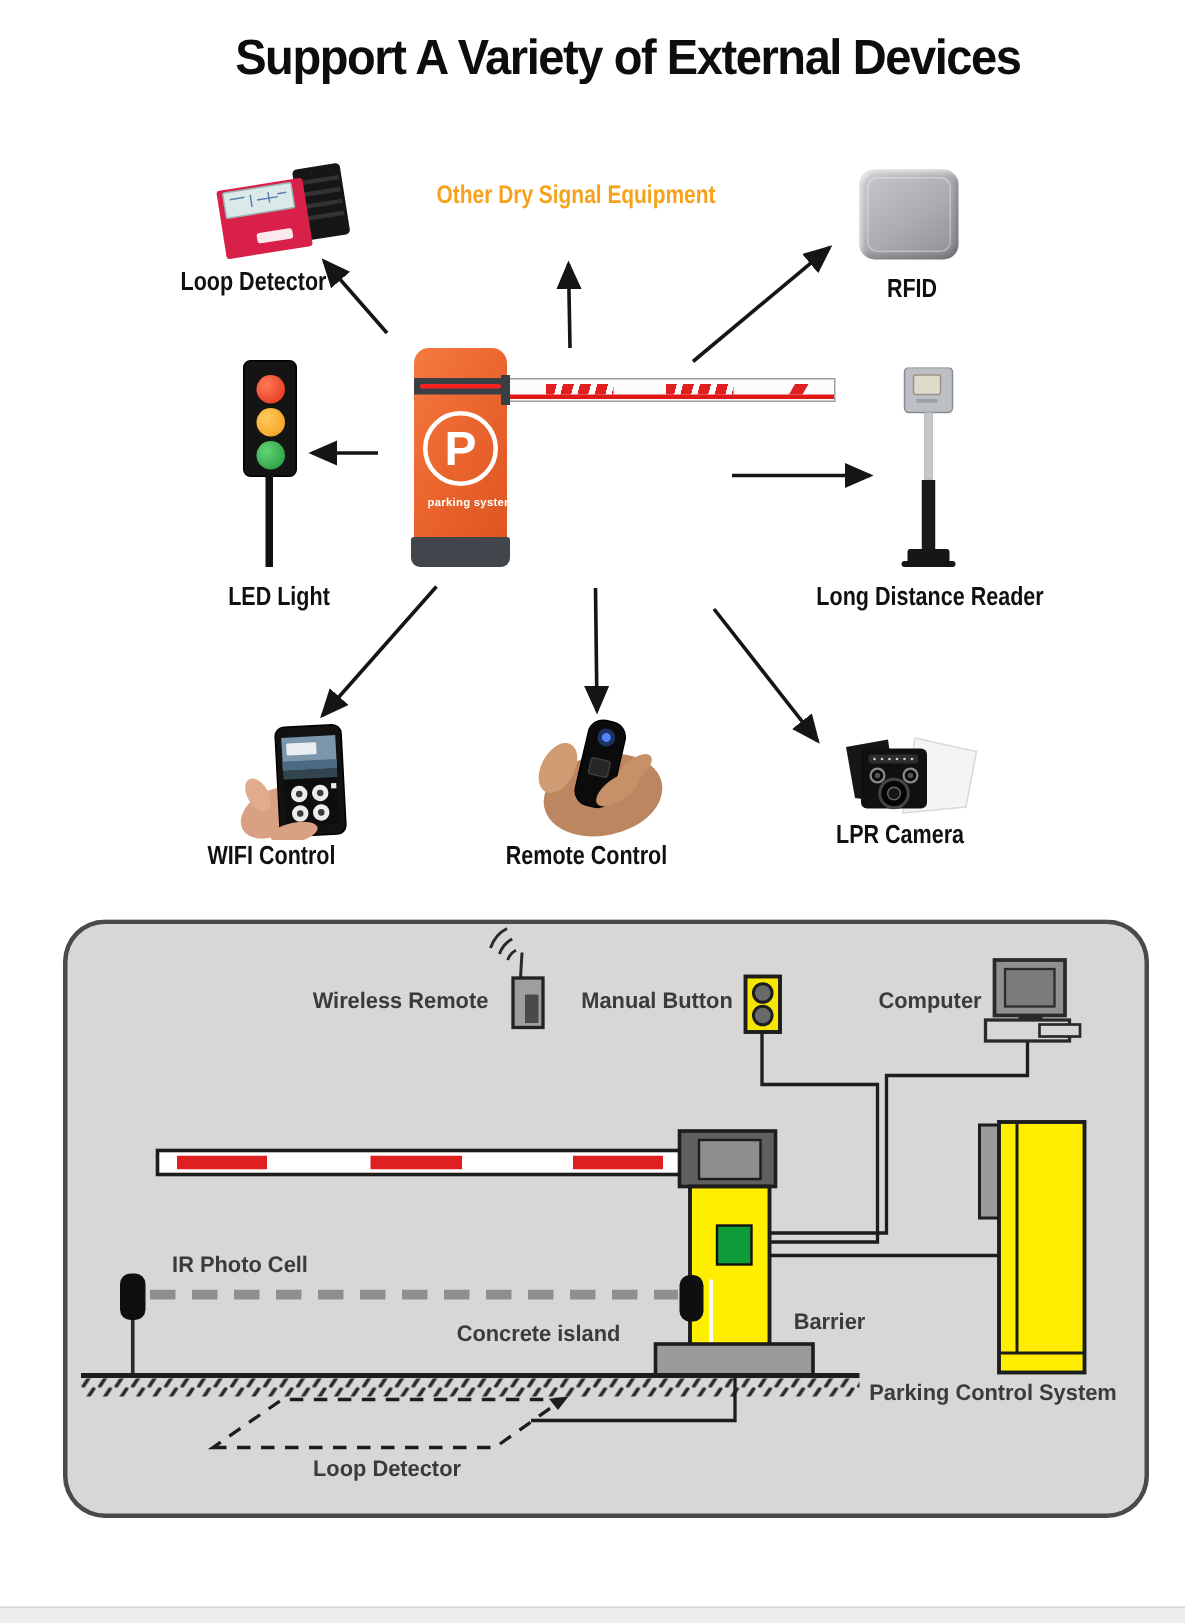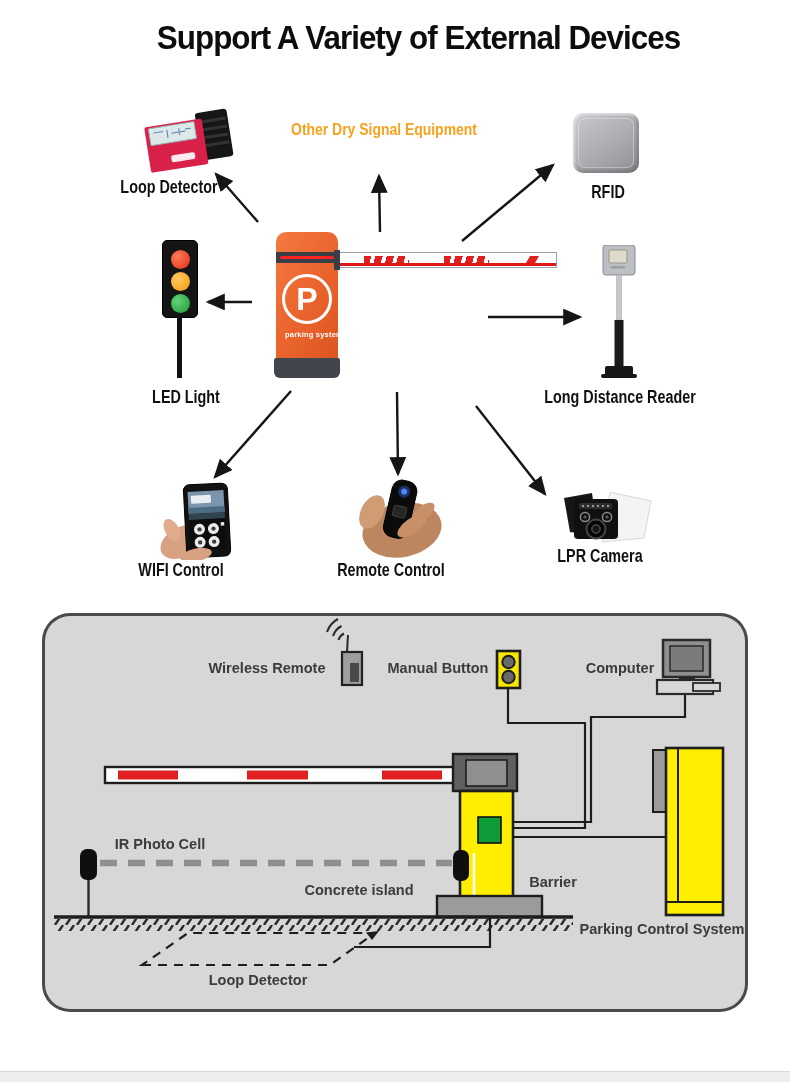--- a/index.html
+++ b/index.html
@@ -45,21 +45,21 @@
         border-radius:2px 2px 6px 6px;}
   .arm{position:absolute;left:62px;top:22px;width:219px;height:16px;background:#fcfcfc;
         border:1px solid #9aa0a5;box-sizing:border-box;}
   .arm .band{position:absolute;left:0;right:0;bottom:1px;height:3.5px;background:#e01818;}
   .arm .hatch{position:absolute;top:3px;height:7px;width:45px;
         background:repeating-linear-gradient(105deg,#e02020 0 7px,#ffffff 7px 11px);}
   .arm .slash{position:absolute;top:3px;height:7px;width:9px;background:#e02020;transform:skewX(-30deg);}
   .arm-bracket{position:absolute;left:58px;top:20px;width:6px;height:20px;background:#3a3f46;}
   
   .panel{position:absolute;left:42px;top:613px;width:706px;height:399px;background:#d7d7d7;
-        border-radius:28px;box-shadow:inset 0 0 0 3px #4a4a4a;}
+        border-radius:28px;box-shadow:inset 0 0 0 3px #4a4a4a;padding-left:18px;}
   .panel svg{position:absolute;left:0;top:0;}
   .plbl{position:absolute;font:bold 15px/1.2 "Liberation Sans",sans-serif;color:#3b3b3b;
         white-space:nowrap;transform:translateX(-50%) scaleX(.97);}
   .bottom-strip{position:absolute;left:0;bottom:0;width:790px;height:10px;background:#ededed;
         border-top:1px solid #d8d8d8;}
 </style>
 </head>
 <body>
 
 <div id="page">

